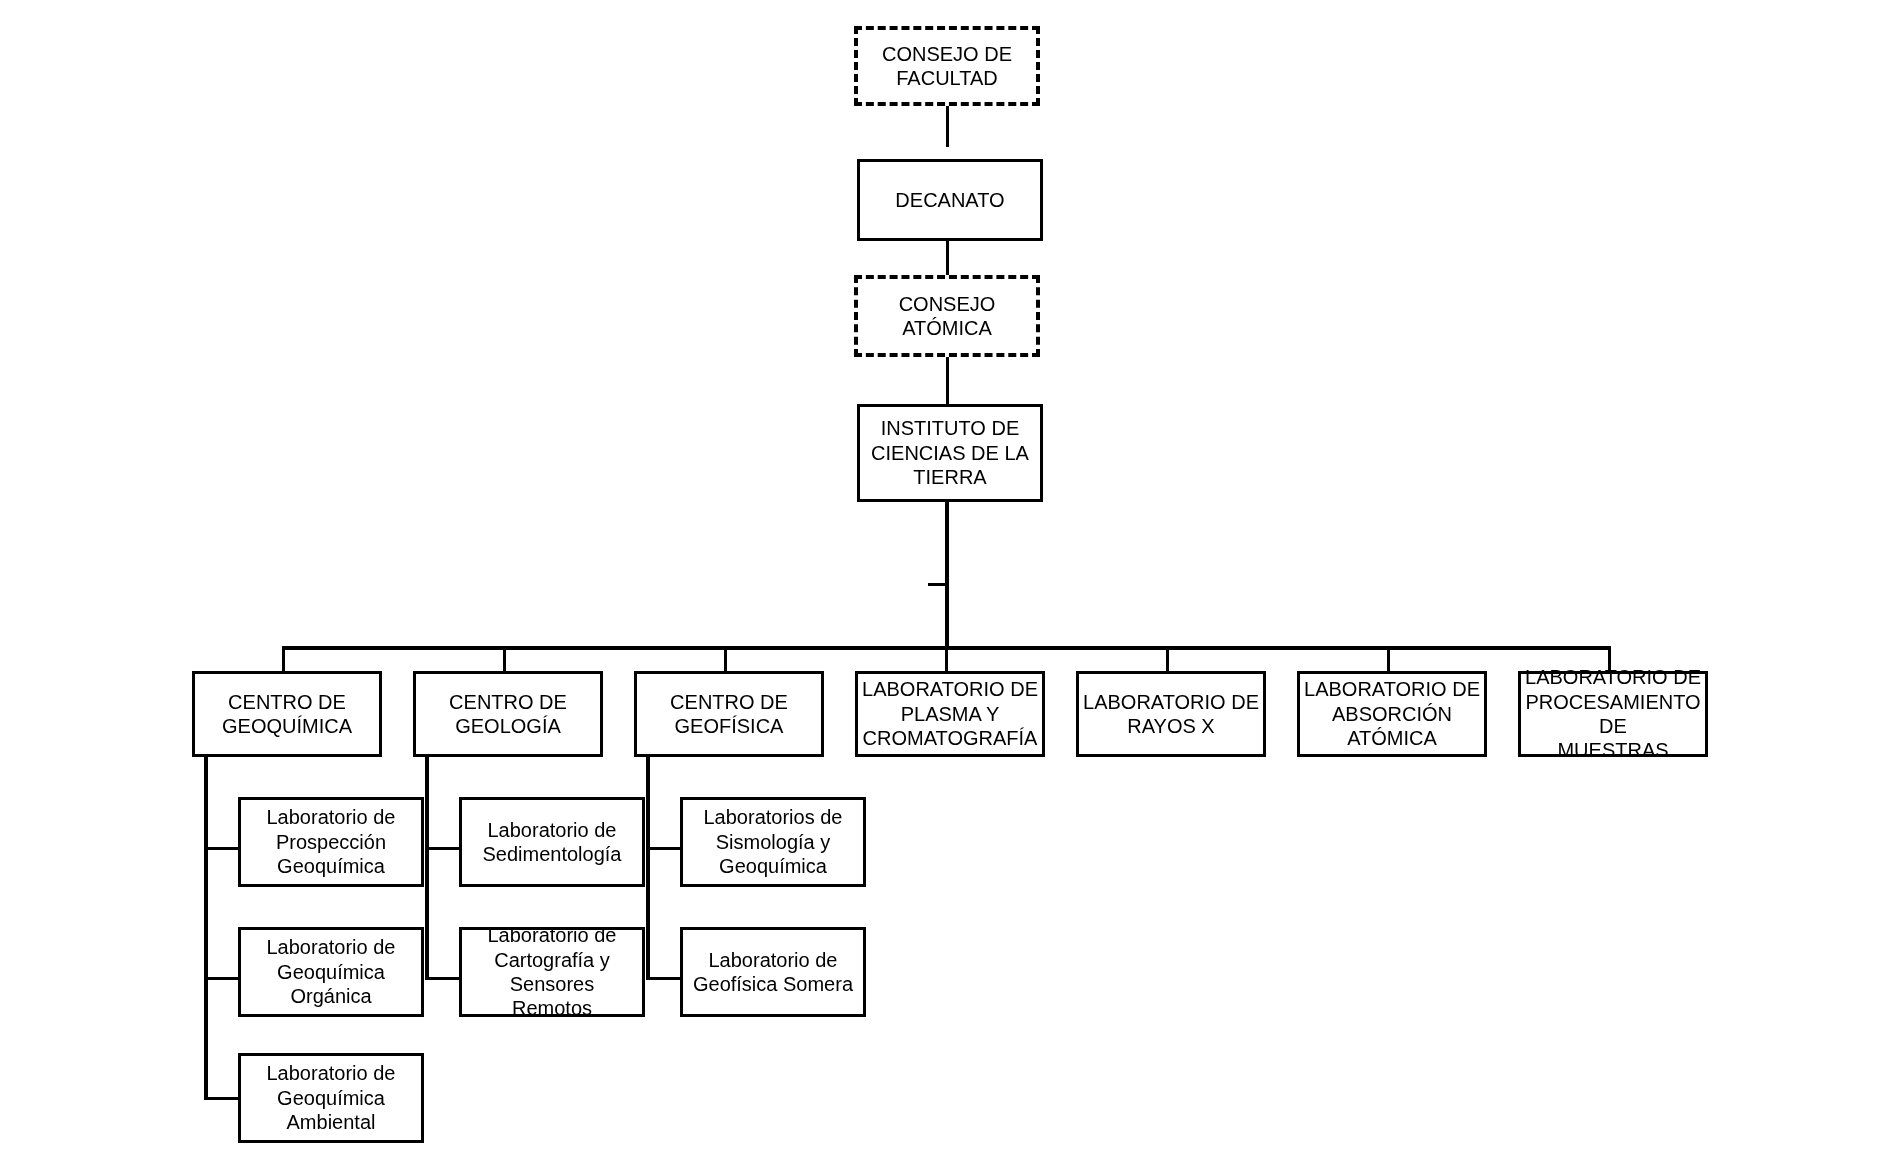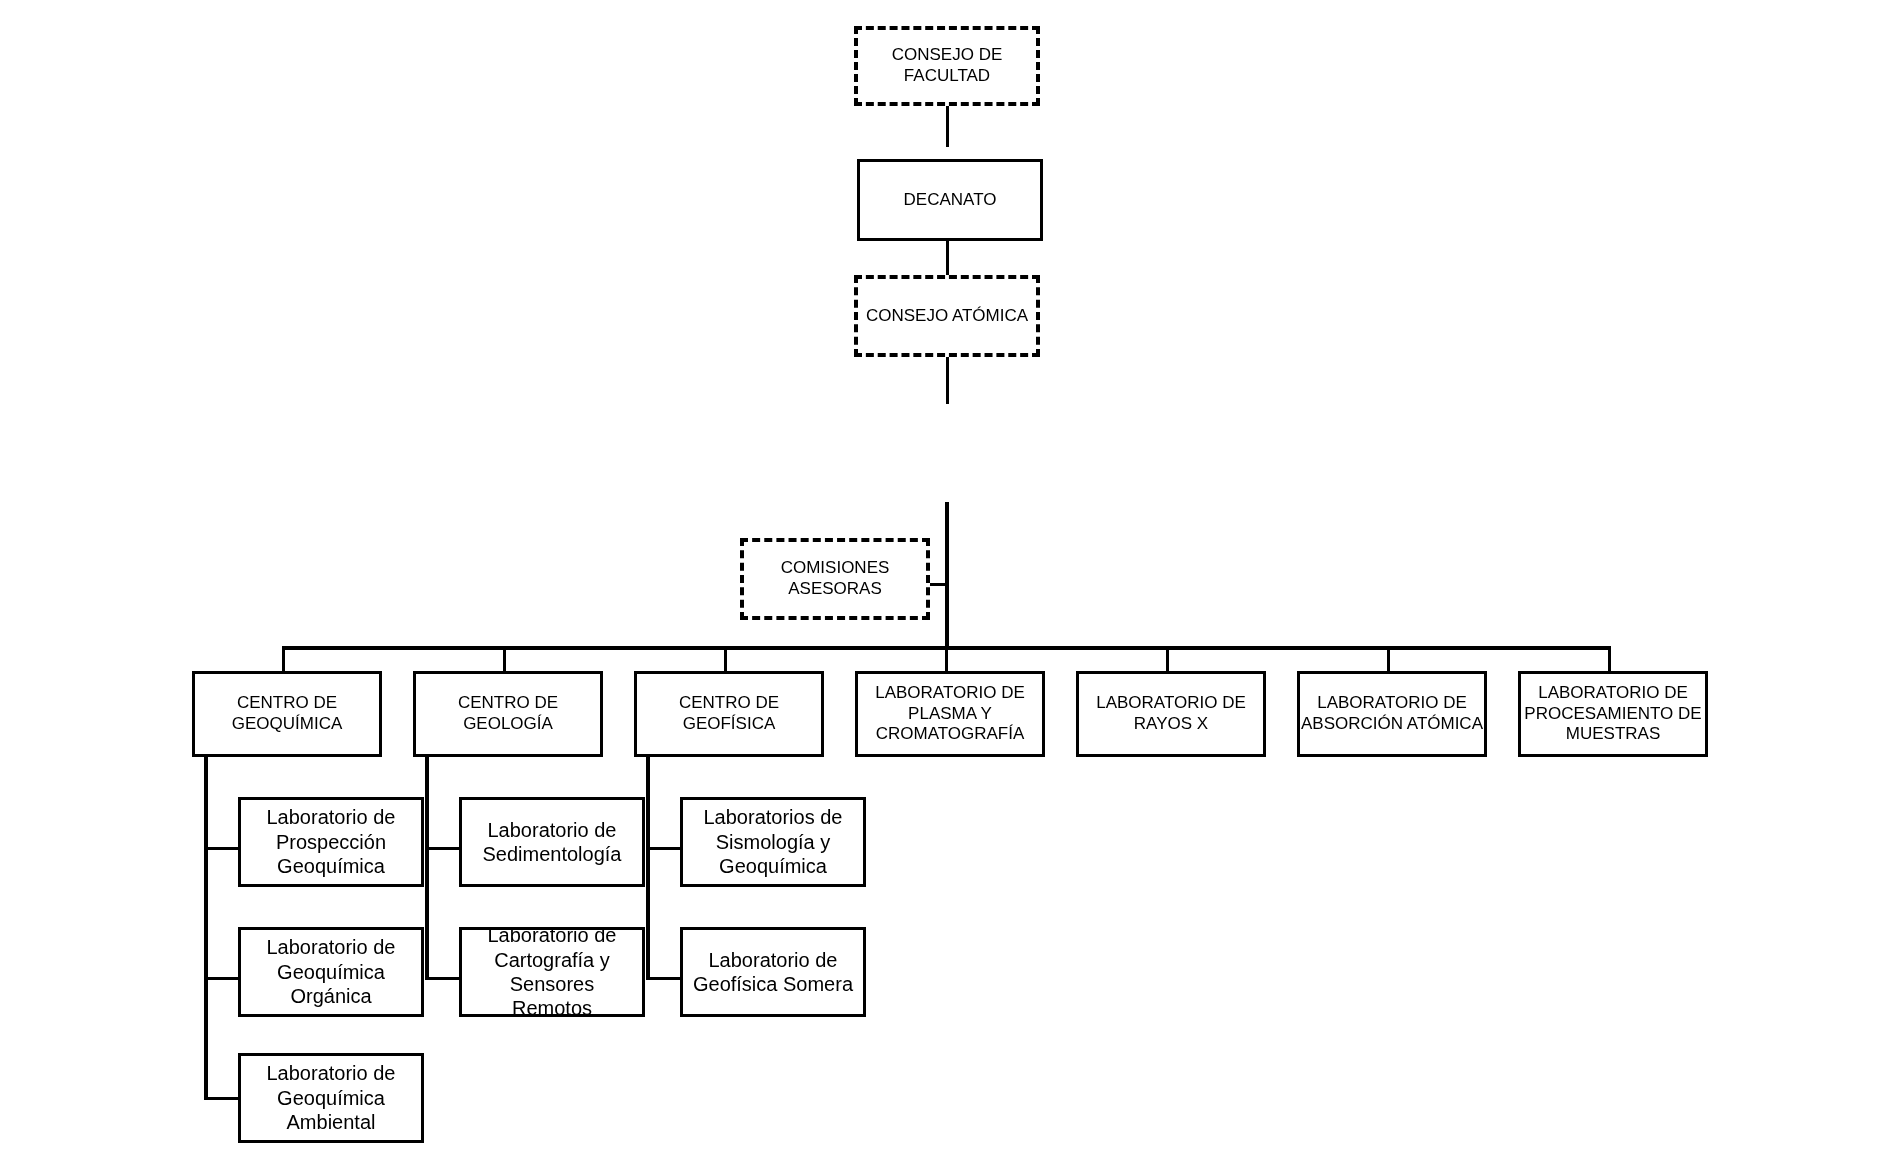--- a/index.html
+++ b/index.html
@@ -39,21 +39,21 @@
     display: block;
     width: 100%;
     white-space: pre-line;
   }
   
   .node.overflow .label {
     width: 118%;
     white-space: pre-line;
   }
   .node.upper {
-    font-size: 17px;
+    font-size: 20px;
   }
   .node.lower {
     font-size: 20px;
   }
   .connector {
     position: absolute;
     background: #000000;
     z-index: 1;
   }
   .connector.v { width: 3px; }
@@ -79,27 +79,28 @@
   </div>
 
   <div class="connector v" style="left:946px; top:229px; height:46px;"></div>
 
   <div class="node dashed upper" style="left:854px; top:275px; width:186px; height:82px;">
     <span class="label">CONSEJO ATÓMICA</span>
   </div>
 
   <div class="connector v" style="left:946px; top:357px; height:47px;"></div>
 
+  <div class="node solid upper" style="left:857px; top:404px; width:186px; height:98px;">
+    <span class="label">INSTITUTO DE
+CIENCIAS DE LA
+TIERRA</span>
+  </div>
 
   <div class="connector v trunk" style="left:945px; top:502px; height:148px;"></div>
 
-  <div class="node dashed upper" style="left:740px; top:538px; width:190px; height:82px;">
-    <span class="label">COMISIONES
-ASESORAS</span>
-  </div>
 
   <div class="connector h" style="left:928px; top:583px; width:20px;"></div>
 
   <div class="connector h bus" style="left:282px; top:646px; width:1328px;"></div>
 
   <div class="connector v" style="left:282px; top:646px; height:25px;"></div>
   <div class="connector v" style="left:503px; top:646px; height:25px;"></div>
   <div class="connector v" style="left:724px; top:646px; height:25px;"></div>
   <div class="connector v" style="left:945px; top:646px; height:25px;"></div>
   <div class="connector v" style="left:1166px; top:646px; height:25px;"></div>

